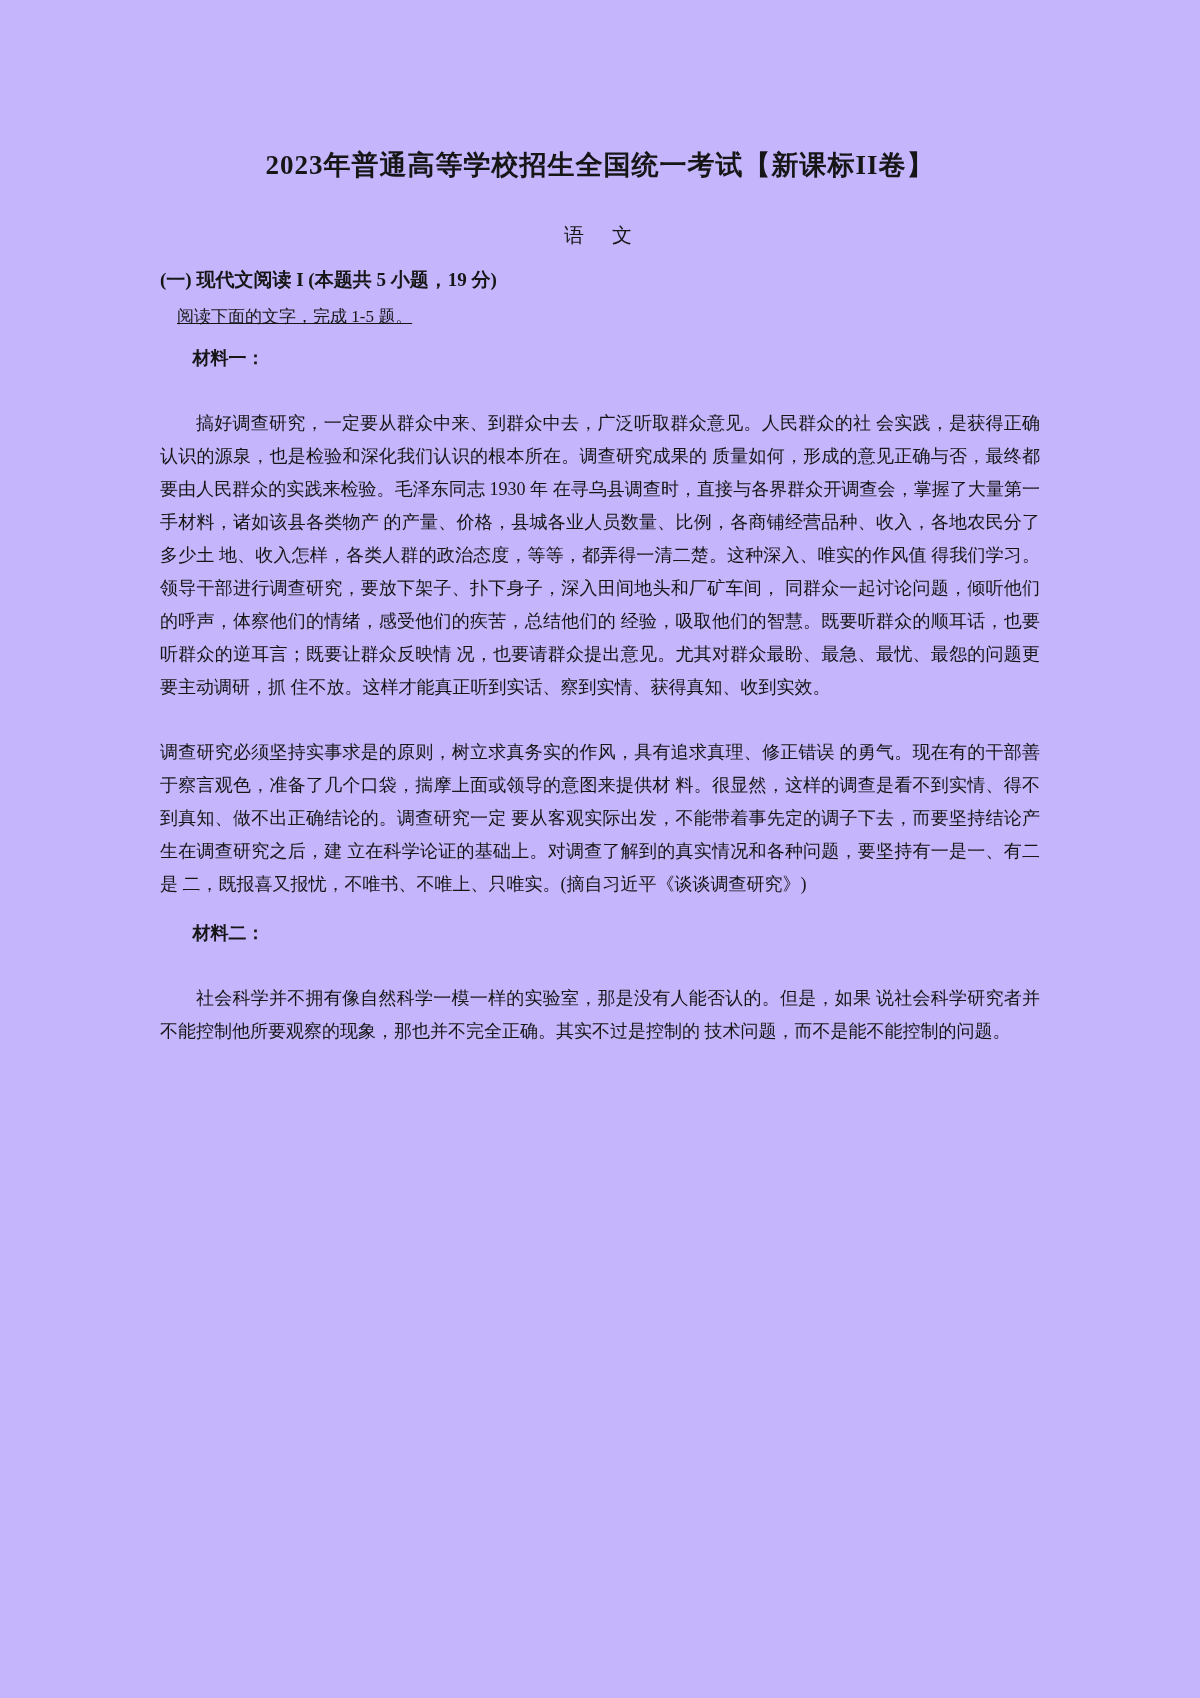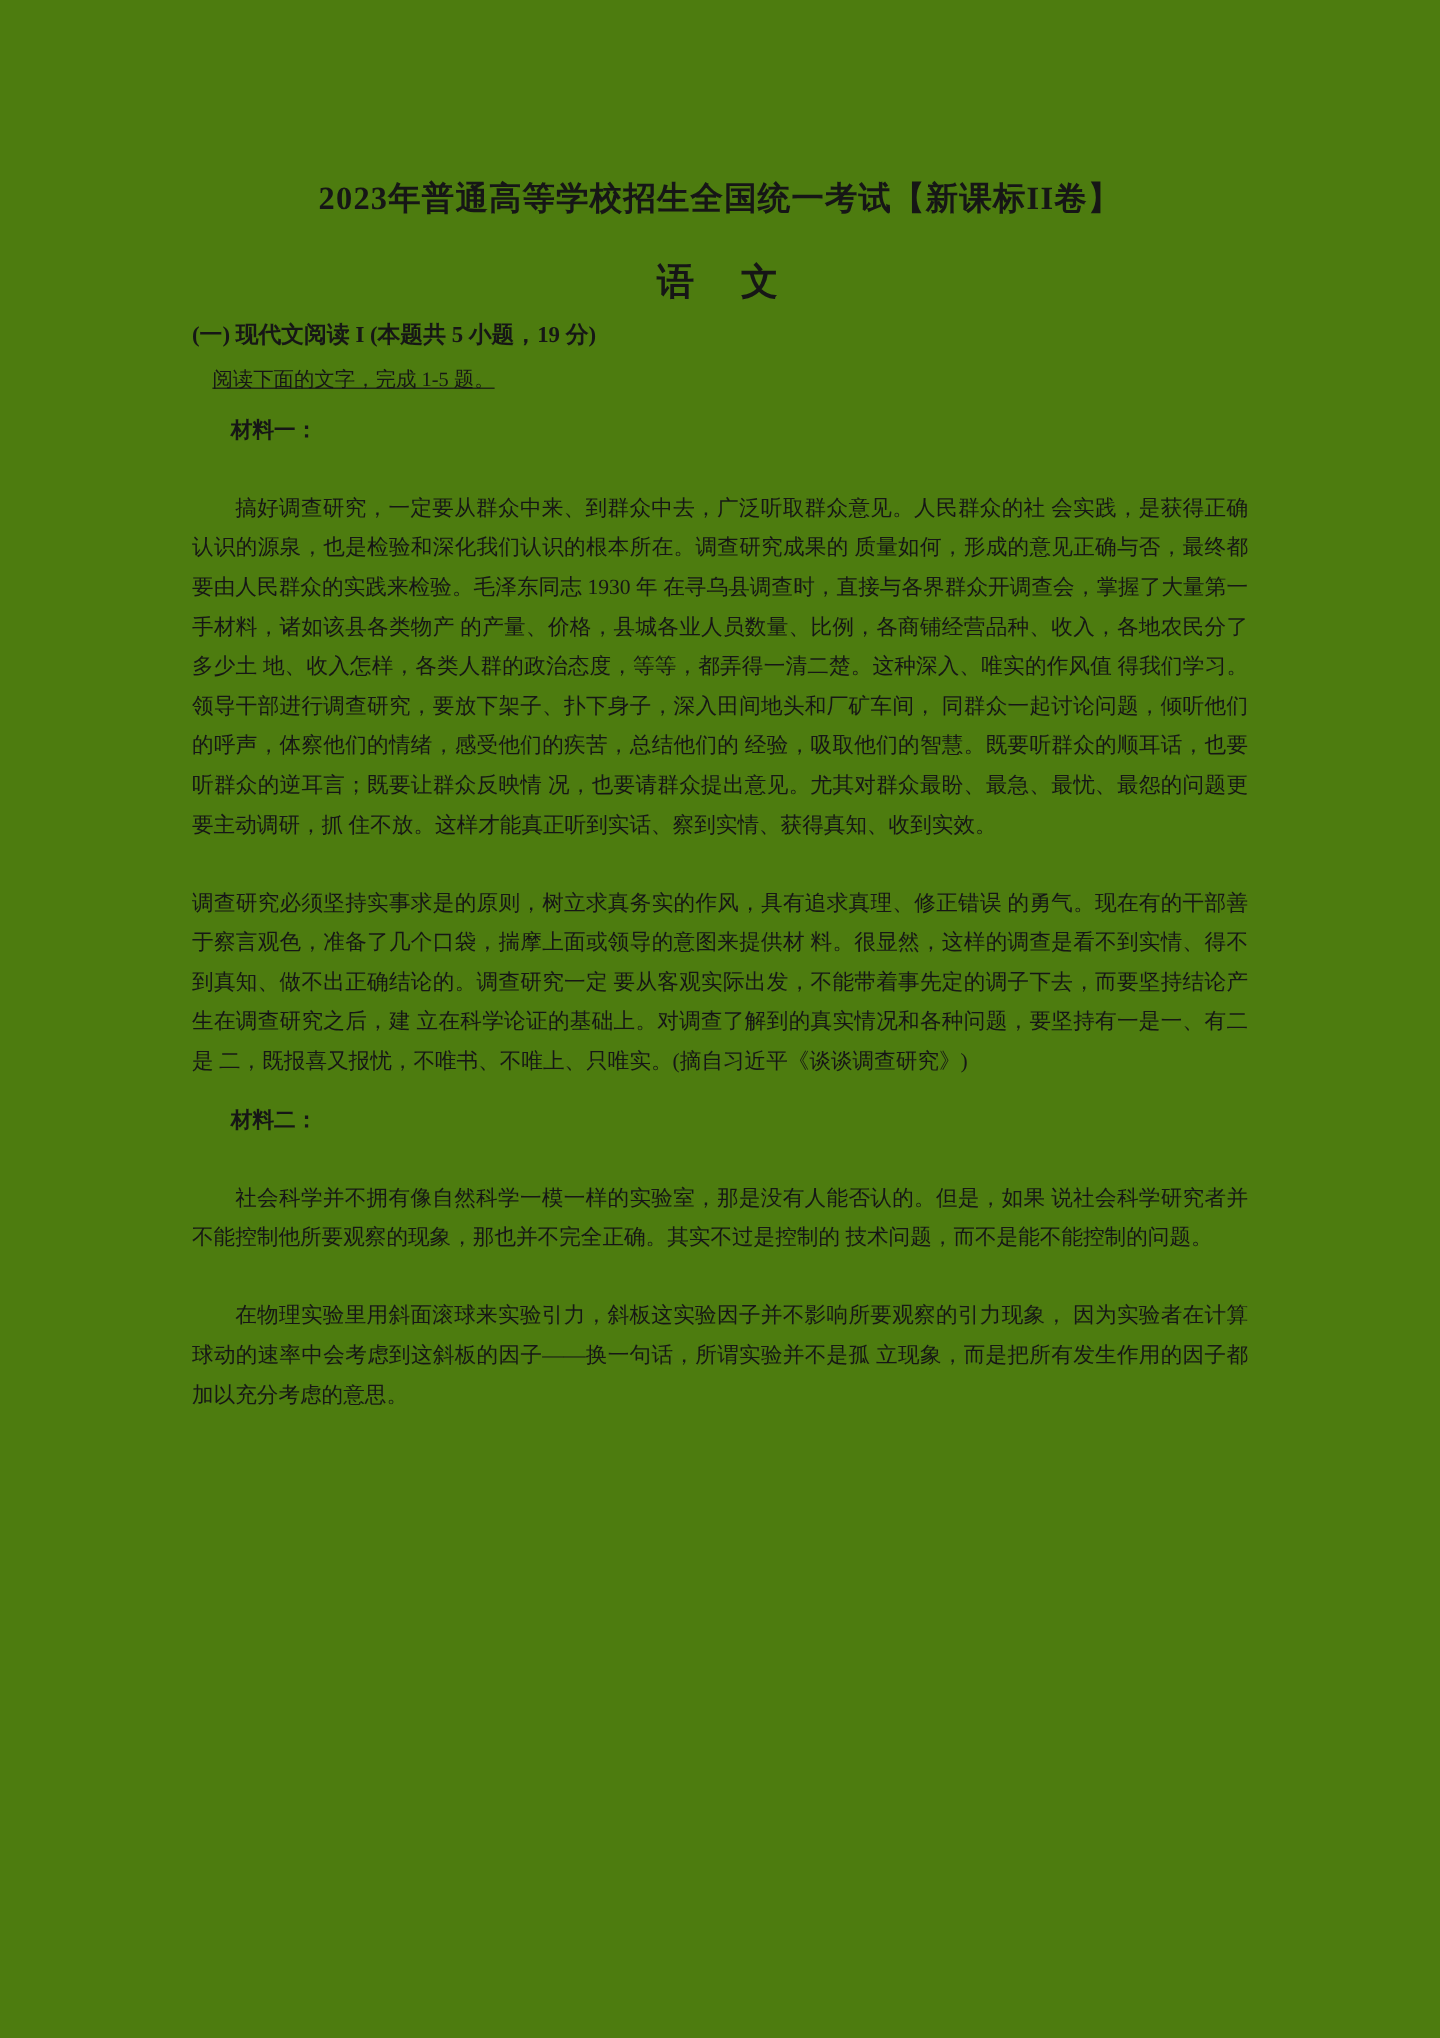--- a/index.html
+++ b/index.html
@@ -9,34 +9,34 @@
     height: 1698px;
     overflow: hidden;
     font-family: "Liberation Serif", "DejaVu Serif", serif;
     color: #161616;
     -webkit-font-smoothing: antialiased;
   }
   .page {
     width: 1200px;
     height: 1698px;
     padding: 146px 160px 0 160px;
-    background: #4d7c0f;
+    background: #c4b5fd;
     overflow: hidden;
   }
   .exam-title {
     font-size: 27px;
     font-weight: bold;
     text-align: center;
     line-height: 38px;
     letter-spacing: 1px;
     white-space: nowrap;
   }
   .subject-title {
-    font-size: 31px;
-    font-weight: bold;
+    font-size: 20px;
+    font-weight: normal;
     text-align: center;
     line-height: 42px;
     margin-top: 30px;
     letter-spacing: 4px;
   }
   .notice-heading {
     font-size: 18px;
     font-weight: bold;
     line-height: 33px;
     margin-top: 42px;
@@ -100,16 +100,15 @@
   <div class="section">
     <div class="section-subheading">(一) 现代文阅读 I  (本题共 5 小题，19 分)</div>
     <p class="instruction">阅读下面的文字，完成 1-5 题。</p>
 
     <div class="material-label">材料一：</div>
     <p class="para indent">搞好调查研究，一定要从群众中来、到群众中去，广泛听取群众意见。人民群众的社 会实践，是获得正确认识的源泉，也是检验和深化我们认识的根本所在。调查研究成果的 质量如何，形成的意见正确与否，最终都要由人民群众的实践来检验。毛泽东同志 1930 年 在寻乌县调查时，直接与各界群众开调查会，掌握了大量第一手材料，诸如该县各类物产 的产量、价格，县城各业人员数量、比例，各商铺经营品种、收入，各地农民分了多少土 地、收入怎样，各类人群的政治态度，等等，都弄得一清二楚。这种深入、唯实的作风值 得我们学习。领导干部进行调查研究，要放下架子、扑下身子，深入田间地头和厂矿车间， 同群众一起讨论问题，倾听他们的呼声，体察他们的情绪，感受他们的疾苦，总结他们的 经验，吸取他们的智慧。既要听群众的顺耳话，也要听群众的逆耳言；既要让群众反映情 况，也要请群众提出意见。尤其对群众最盼、最急、最忧、最怨的问题更要主动调研，抓 住不放。这样才能真正听到实话、察到实情、获得真知、收到实效。</p>
     <p class="para">调查研究必须坚持实事求是的原则，树立求真务实的作风，具有追求真理、修正错误 的勇气。现在有的干部善于察言观色，准备了几个口袋，揣摩上面或领导的意图来提供材 料。很显然，这样的调查是看不到实情、得不到真知、做不出正确结论的。调查研究一定 要从客观实际出发，不能带着事先定的调子下去，而要坚持结论产生在调查研究之后，建 立在科学论证的基础上。对调查了解到的真实情况和各种问题，要坚持有一是一、有二是 二，既报喜又报忧，不唯书、不唯上、只唯实。(摘自习近平《谈谈调查研究》)</p>
 
     <div class="material-label second">材料二：</div>
     <p class="para indent">社会科学并不拥有像自然科学一模一样的实验室，那是没有人能否认的。但是，如果 说社会科学研究者并不能控制他所要观察的现象，那也并不完全正确。其实不过是控制的 技术问题，而不是能不能控制的问题。</p>
-    <p class="para indent">在物理实验里用斜面滚球来实验引力，斜板这实验因子并不影响所要观察的引力现象， 因为实验者在计算球动的速率中会考虑到这斜板的因子——换一句话，所谓实验并不是孤 立现象，而是把所有发生作用的因子都加以充分考虑的意思。</p>
   </div>
 
 </div>
 
 </body></html>

